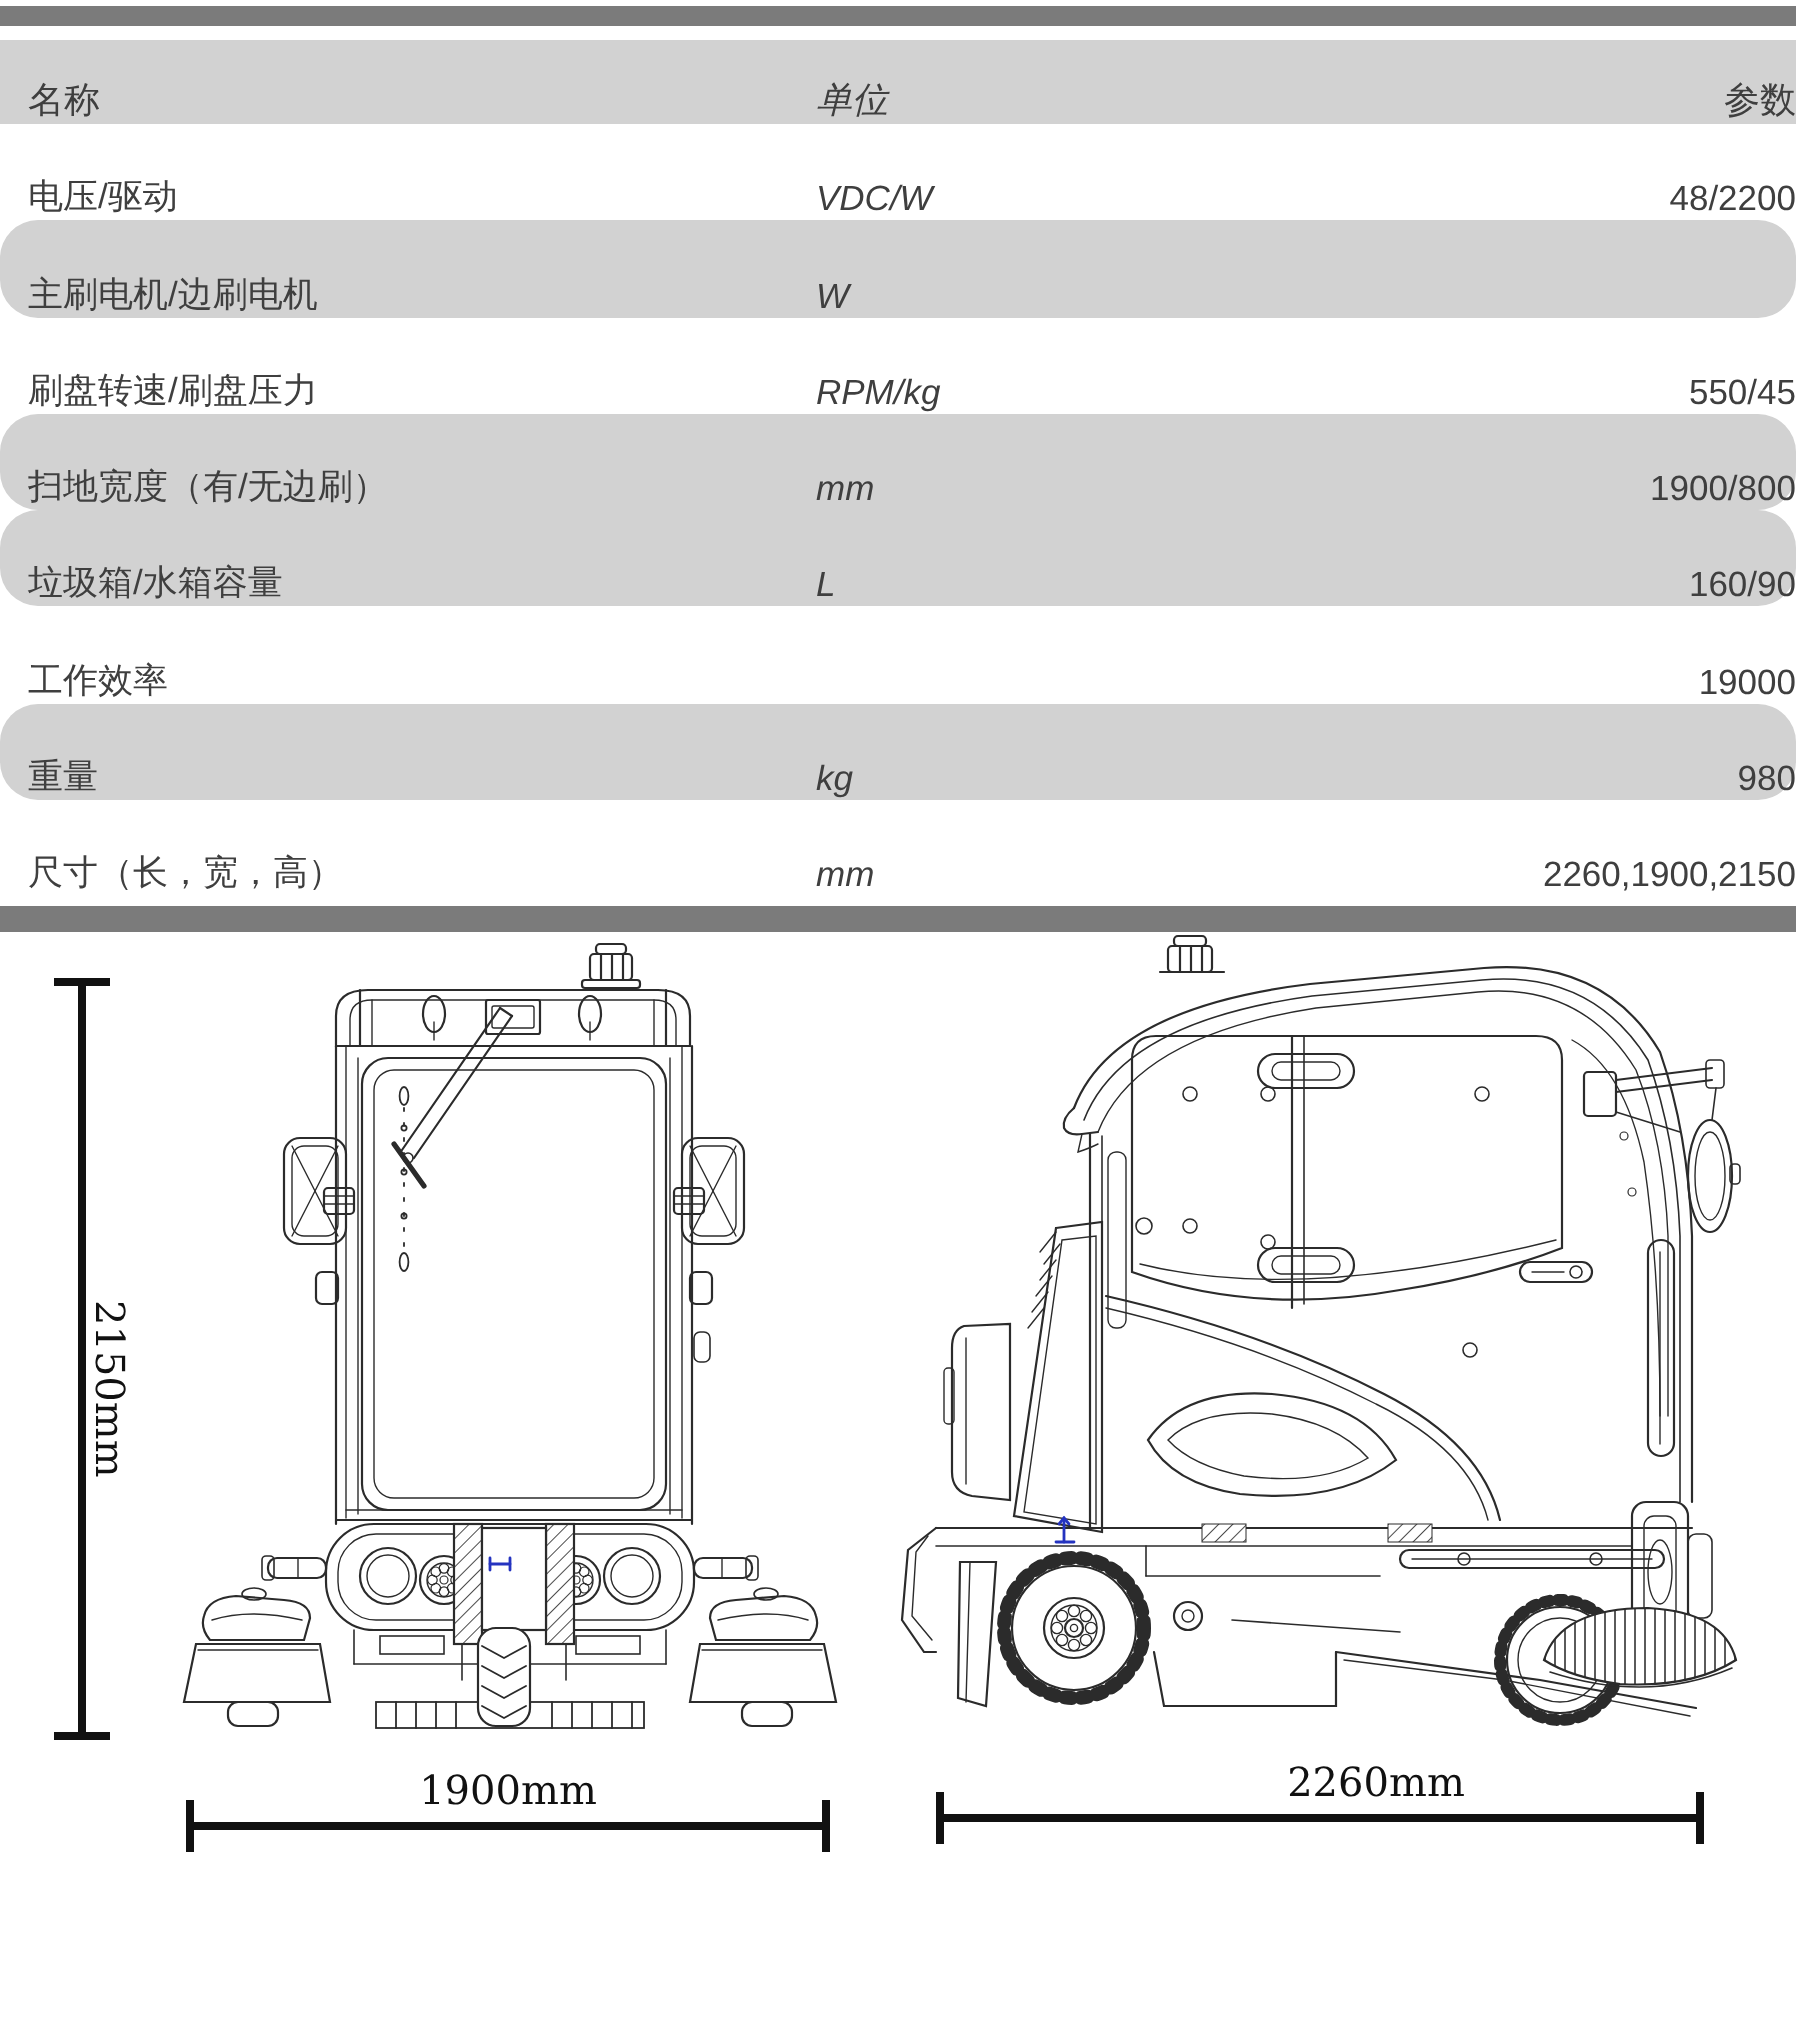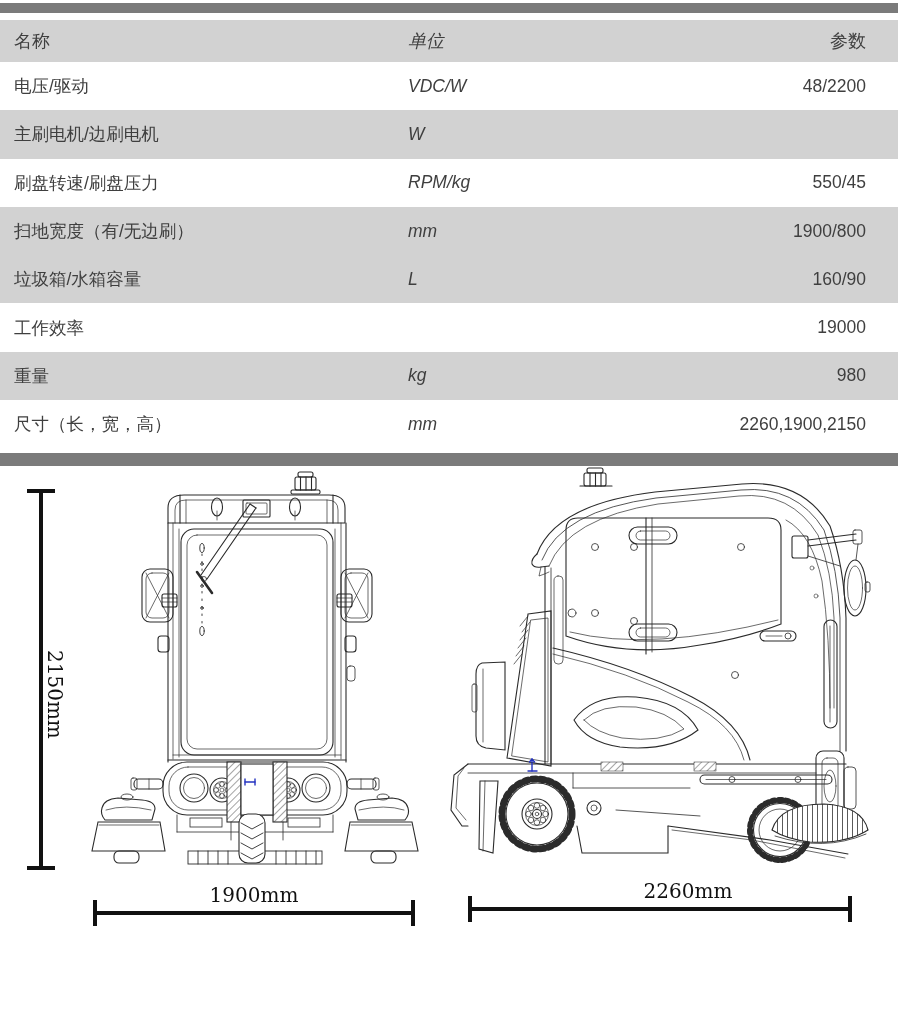--- a/index.html
+++ b/index.html
@@ -2,26 +2,26 @@
 <html style="--separator-bar: #7b7b7b; --row-alt: #d2d2d2; --table-text: #3f3f3f; --drawing-line: #2b2b2b; --dimension-text: #111111; --accent-blue: #2433c0;"><head>
 <meta charset="utf-8">
 <style>
   html,body{margin:0;padding:0;background:#fff;}
   body{width:898px;height:1021px;overflow:hidden;
        font-family:"Liberation Sans","DejaVu Sans",sans-serif;
        color:var(--table-text,#3f3f3f);}
   .topbar{margin-top:3px;height:10px;background:var(--separator-bar,#7b7b7b);}
   .bottombar{margin-top:5px;height:13px;background:var(--separator-bar,#7b7b7b);}
   .spec-table{margin-top:7px;}
-  .trow{display:flex;align-items:center;height:48.3px;font-size:17.5px;}
+  .trow{display:flex;align-items:flex-end;height:48.3px;font-size:17.5px;}
   .trow.header{height:42px;font-size:18px;background:var(--row-alt,#d2d2d2);}
-  .trow.alt{background:var(--row-alt,#d2d2d2);}
+  .trow.alt{background:var(--row-alt,#d2d2d2);border-radius:19px;}
   .c-name{width:394px;padding-left:14px;}
   .c-unit{width:240px;font-style:italic;}
-  .c-value{flex:1;text-align:right;padding-right:32px;}
+  .c-value{flex:1;text-align:right;padding-right:0;}
   .diagram{display:block;}
   .dimtext{font-family:"DejaVu Serif","Liberation Serif",serif;
            fill:var(--dimension-text,#111);font-size:20px;}
 </style>
 </head>
 <body>
 
 <div class="topbar"></div>
 
 <div class="spec-table">

